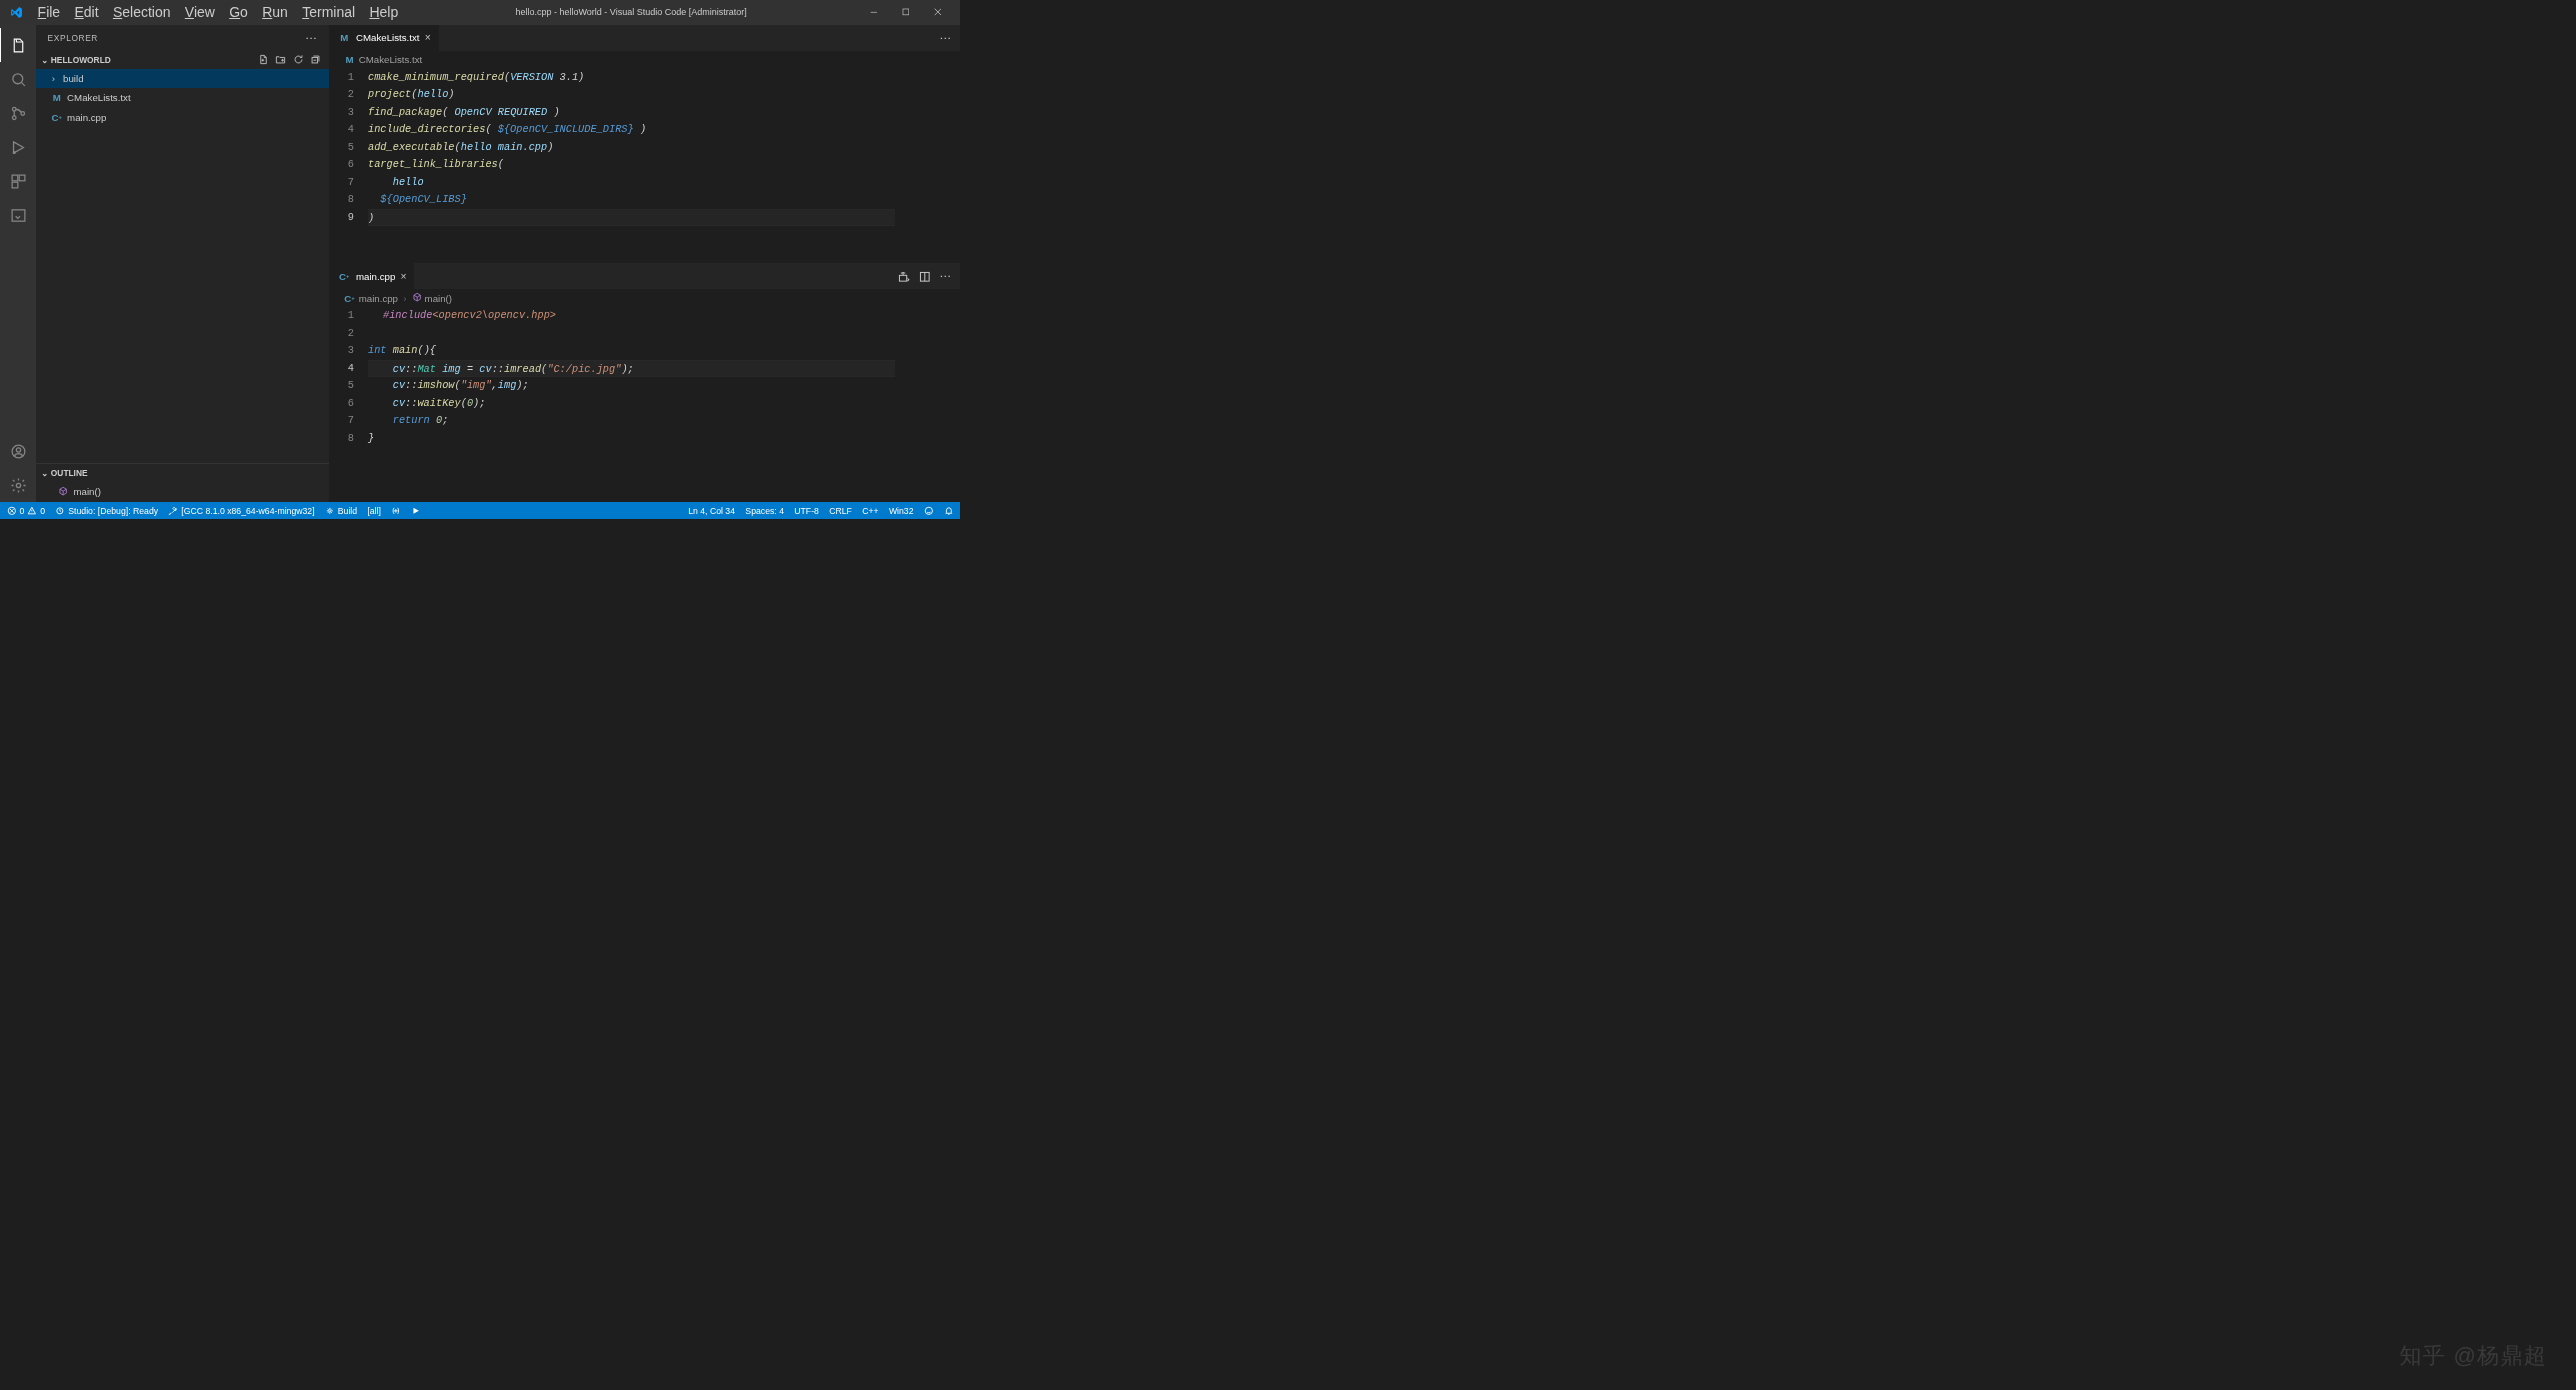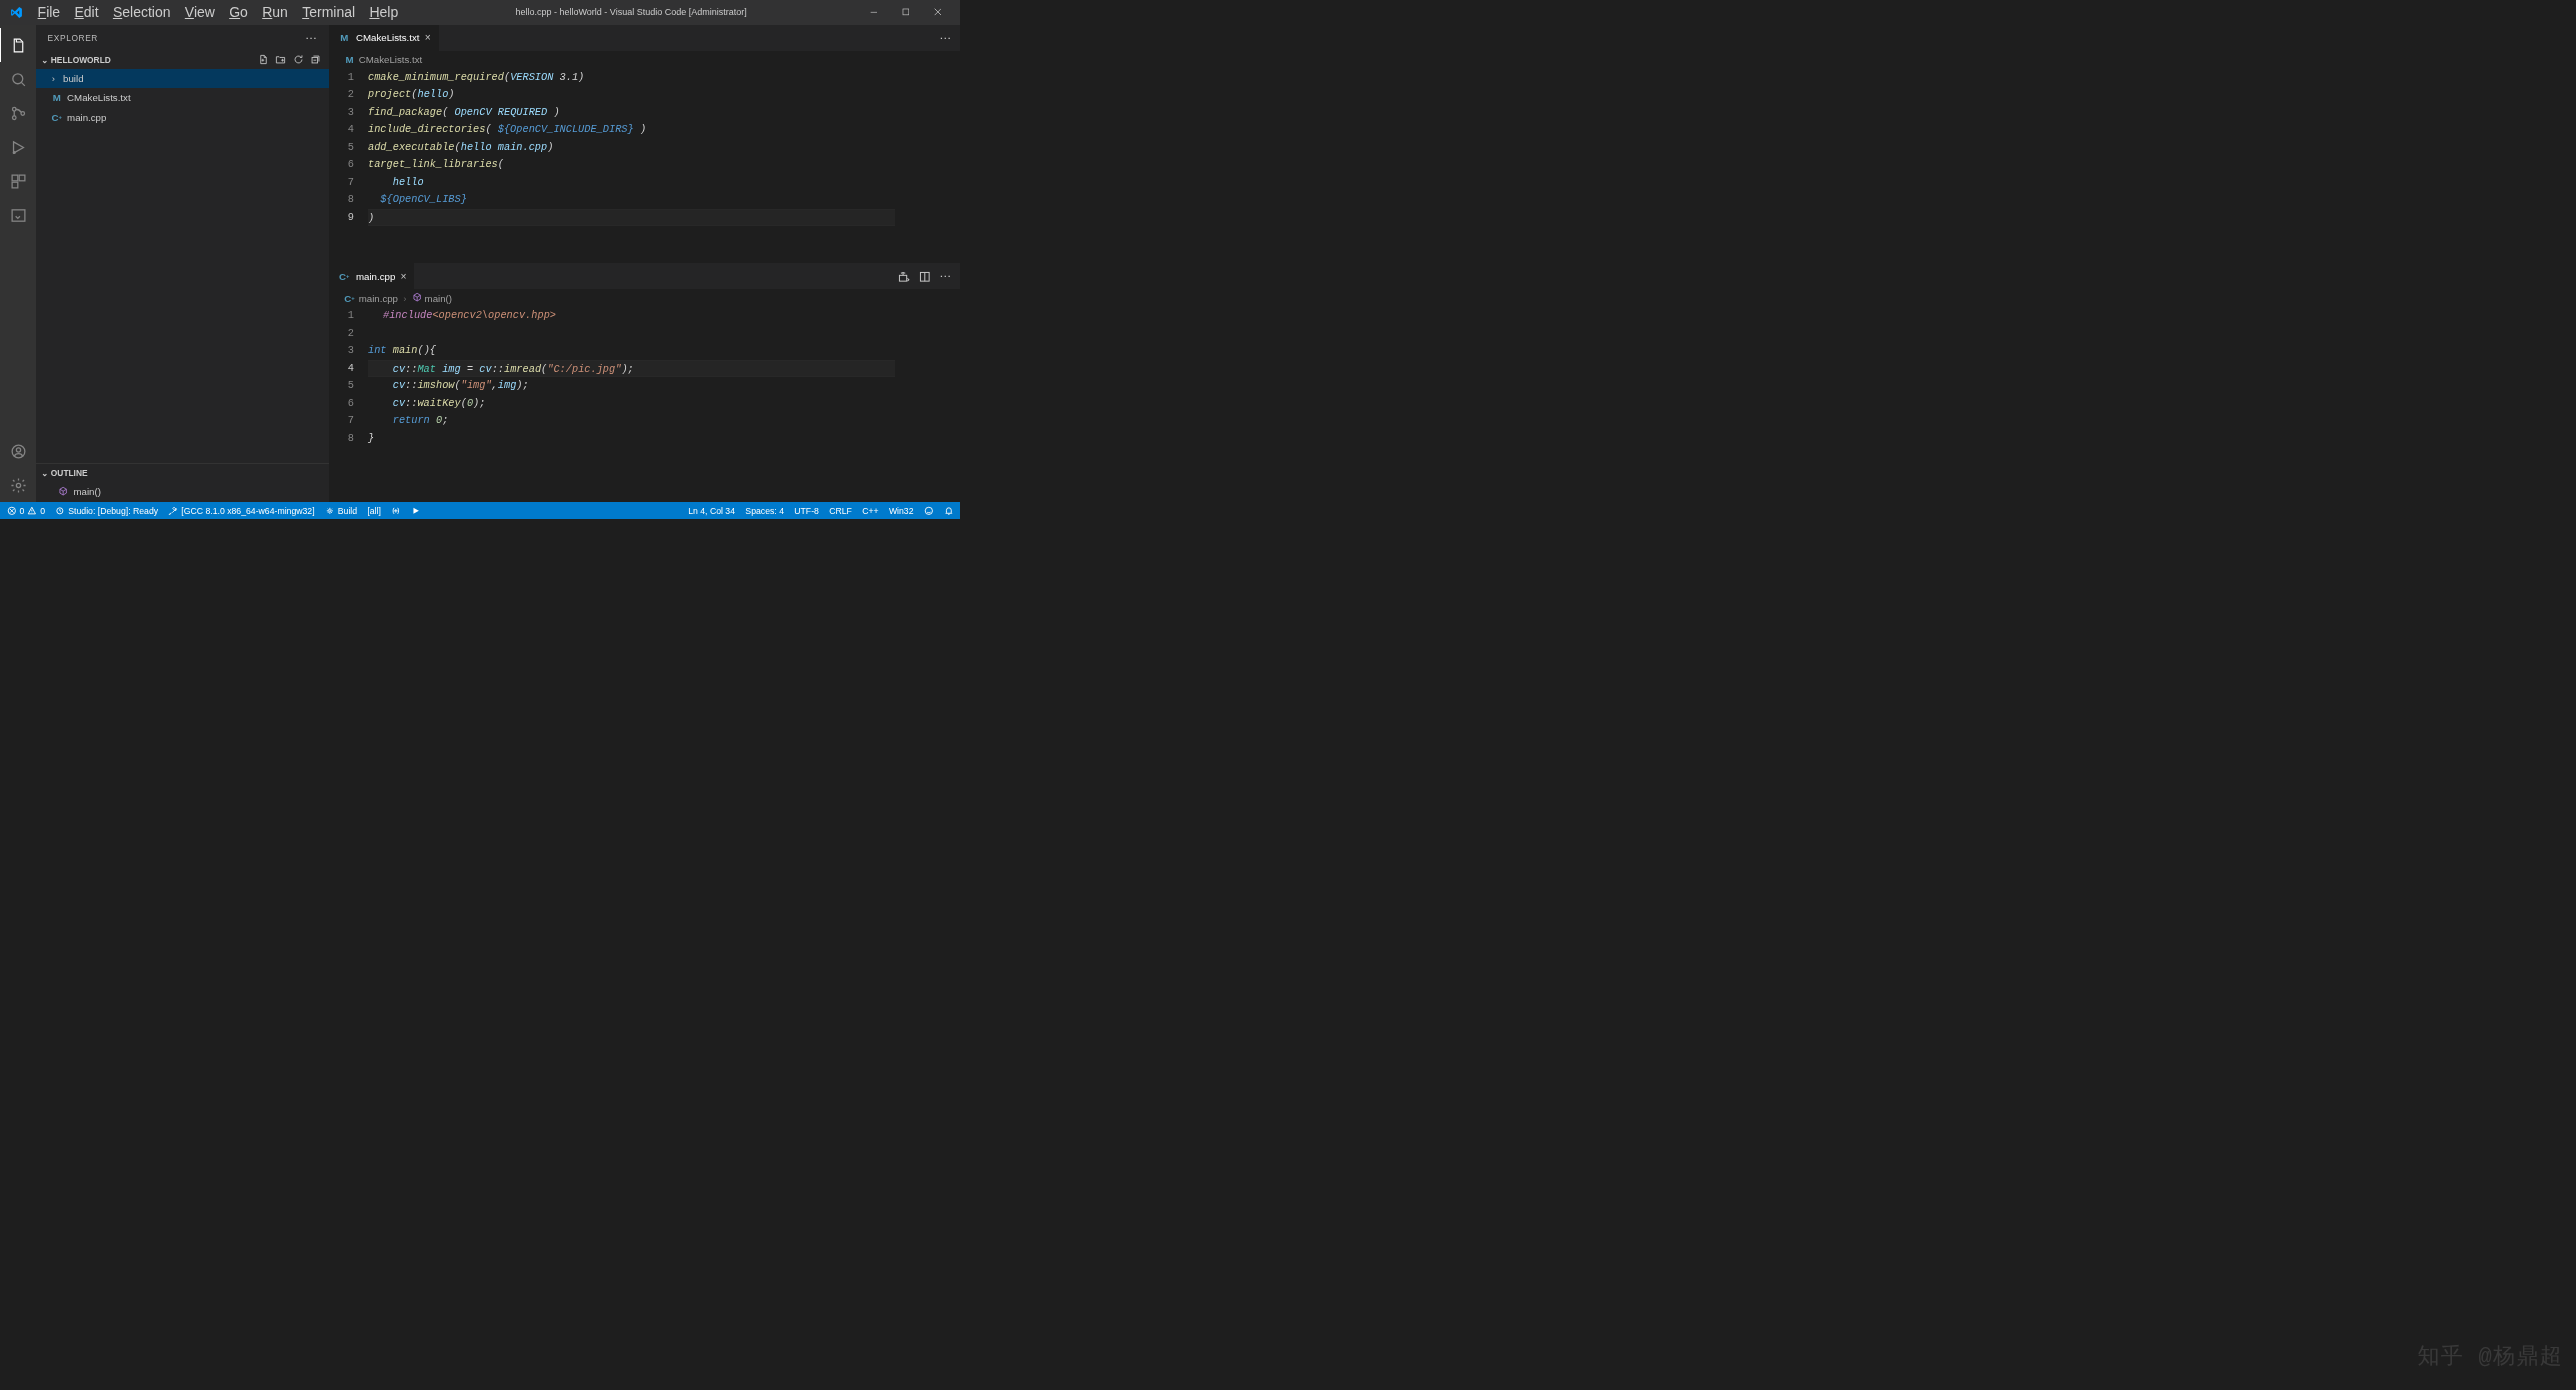--- a/index.html
+++ b/index.html
@@ -221,28 +221,27 @@
   font-size: 8.7px;
   padding: 0 6.5px;
   gap: 10.3px;
 }
 .status-bar .item { display: flex; align-items: center; gap: 3.2px; cursor: pointer; }
 .status-bar .spacer { flex: 1; }
 .status-bar svg { width: 9.7px; height: 9.7px; }
 
 .watermark {
   position: absolute;
-  right: 13px;
+  right: 29px;
   bottom: 19.4px;
   color: rgba(255,255,255,0.12);
   font-size: 22px;
   font-weight: 500;
   pointer-events: none;
   letter-spacing: 1.3px;
-  font-family: Liberation Mono, monospace;
 }
 </style>
 </head>
 <body>
 
 <div class="title-bar">
   <div class="logo">
     <svg viewBox="0 0 24 24" width="13" height="13">
         <path fill="#0098ff" d="M17 2l5 3v14l-5 3-8-8-5 4-2-1V7l2-1 5 4 8-8zm0 6l-4 4 4 4V8zM4 9v6l3-3-3-3z"></path>
       </svg>

